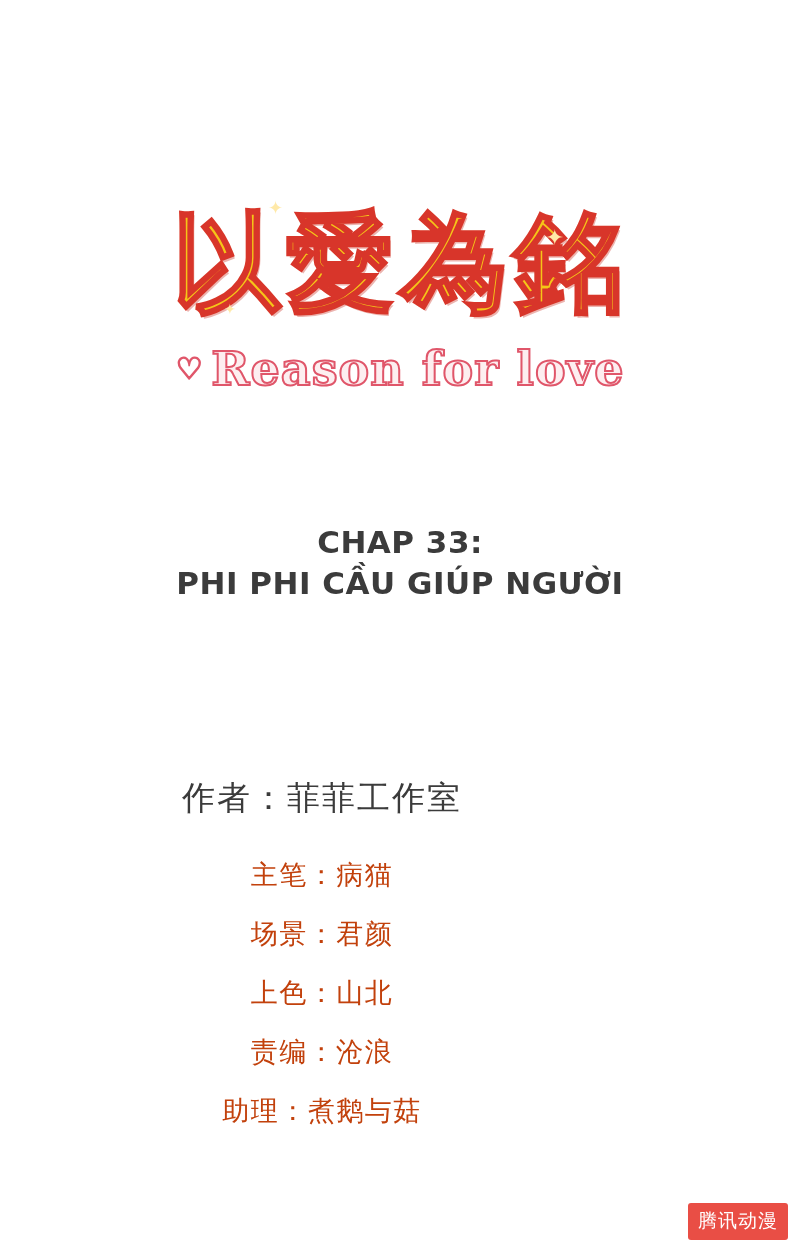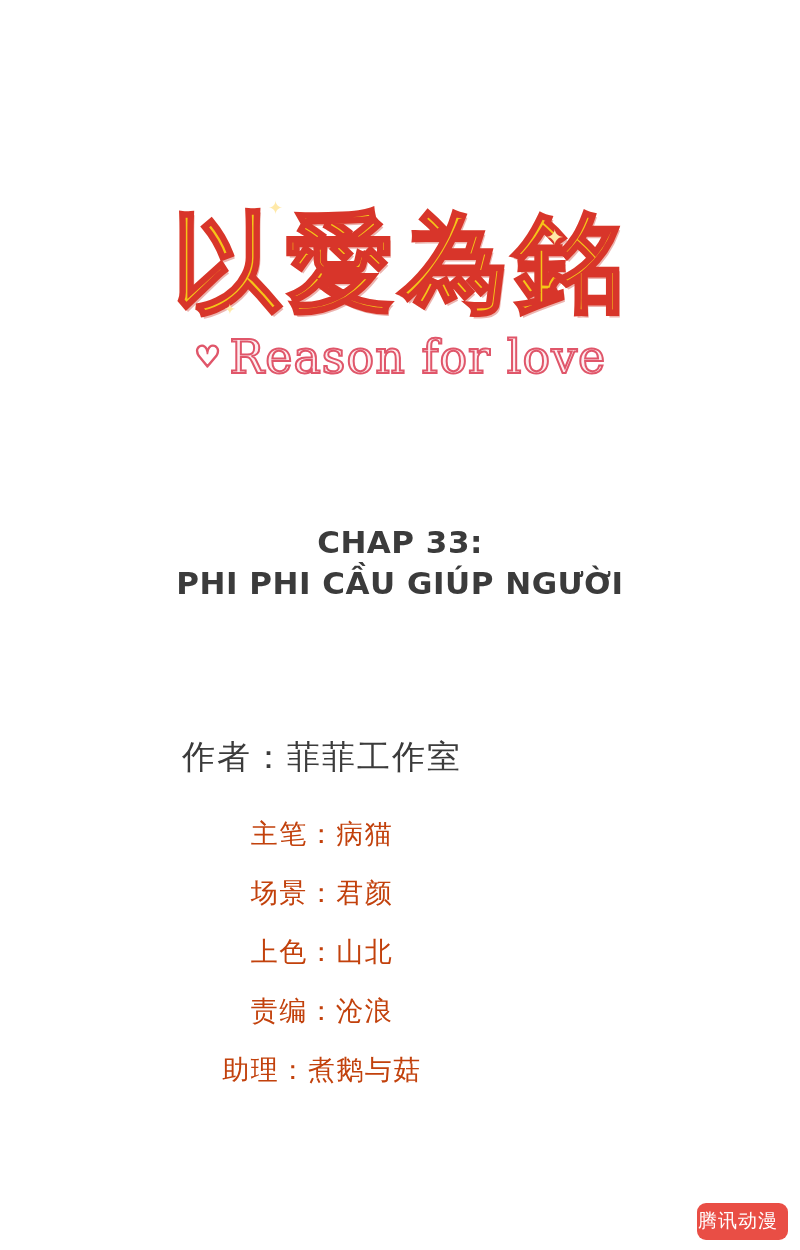--- a/index.html
+++ b/index.html
@@ -55,28 +55,29 @@
     vertical-align: middle;
     font-size: 26px;
     line-height: 1.15;
     letter-spacing: 1px;
     -webkit-text-stroke: 1.2px #d8352a;
     margin: 0 6px;
     transform: translateY(-4px);
   }
 
   .logo-en {
-    margin-top: 8px;
+    margin-top: 20px;
     font-family: "DejaVu Serif", serif;
     font-size: 46px;
     letter-spacing: 1px;
     color: #fdeef0;
     -webkit-text-stroke: 2px #e0566a;
     text-shadow: 0 1px 0 #ffffff;
     white-space: nowrap;
+    font-weight: bold;
   }
 
   .logo-en .heart-mark {
     font-size: 30px;
     vertical-align: 6px;
     margin-right: 8px;
     -webkit-text-stroke: 1.6px #e0566a;
     color: #ffffff;
   }
 
@@ -105,21 +106,21 @@
     font-size: 31px;
     font-weight: bold;
     letter-spacing: 0.5px;
     line-height: 1.33;
     color: #3b3b3b;
   }
 
   
   .credits {
     position: absolute;
-    top: 735px;
+    top: 776px;
     left: 0;
     width: 644px;
     text-align: center;
   }
   .credit-main {
     font-family: "DejaVu Sans", sans-serif;
     font-size: 33px;
     letter-spacing: 2px;
     color: #3b3b3b;
     margin-bottom: 36px;
@@ -135,22 +136,22 @@
   
   .watermark {
     position: absolute;
     right: 12px;
     bottom: 10px;
     background: #e8453c;
     color: #ffffff;
     font-family: "DejaVu Sans", sans-serif;
     font-size: 19px;
     letter-spacing: 1px;
-    padding: 5px 10px 6px 1px;
-    border-radius: 9px;
+    padding: 5px 10px 6px 10px;
+    border-radius: 3px;
     opacity: 0.95;
   }
 </style>
 </head>
 <body>
 
 <div class="page">
 
   <div class="logo-area">
     <div class="logo-cn">

